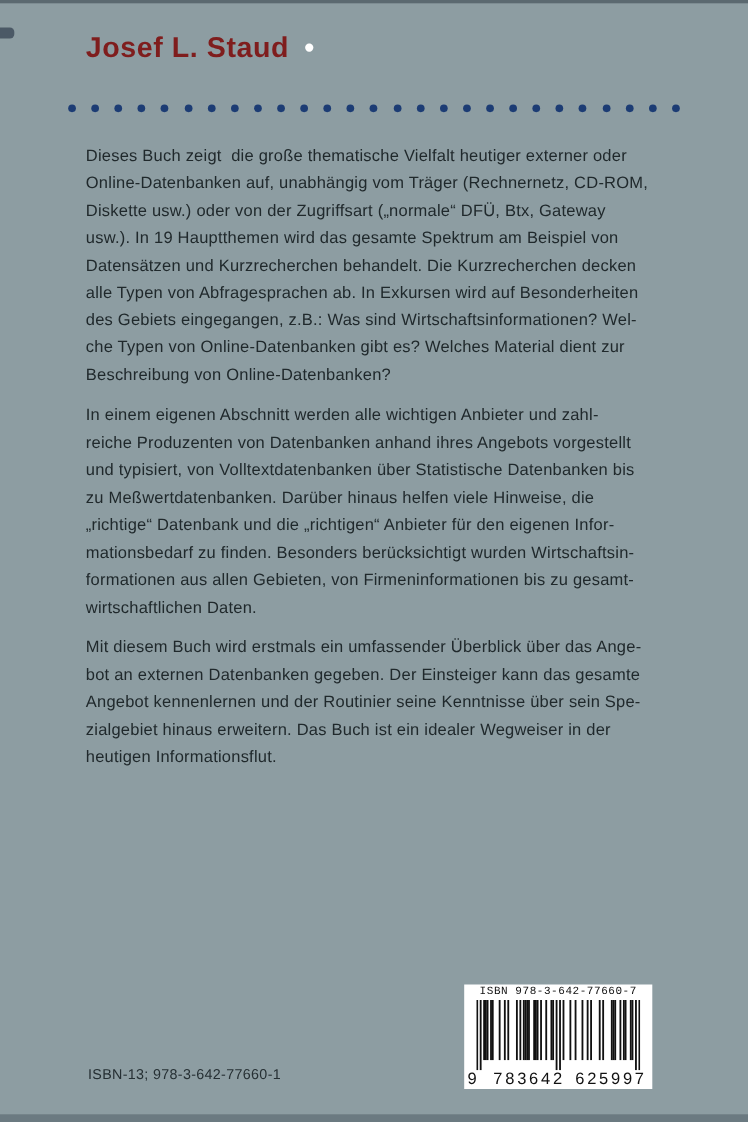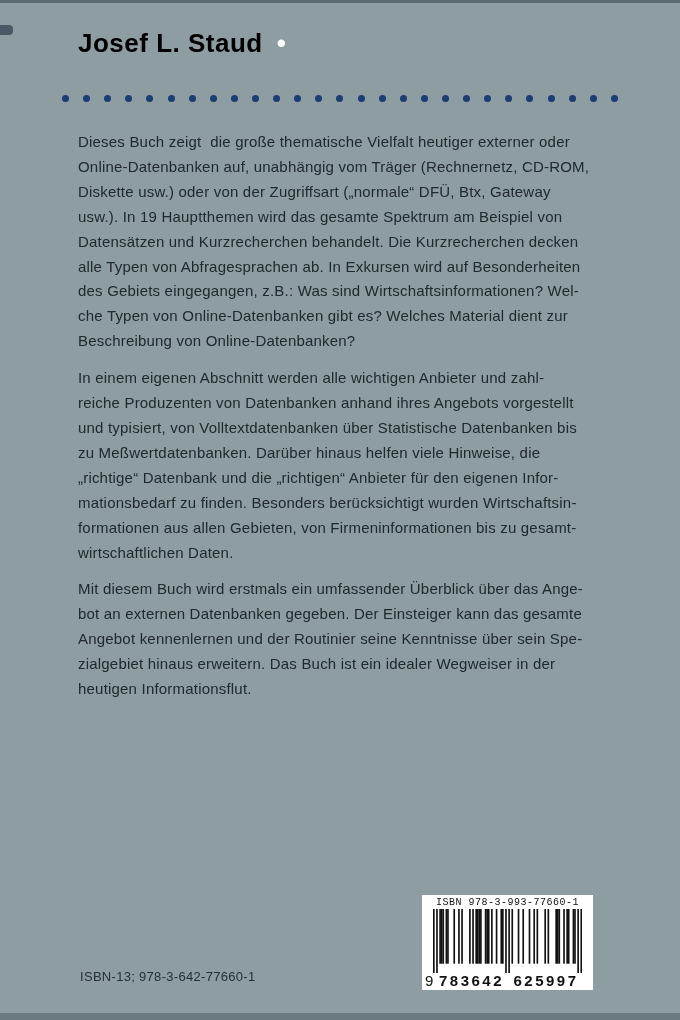--- a/index.html
+++ b/index.html
@@ -33,21 +33,21 @@
     background:rgba(22,32,52,0.55);
     border-radius:0 4px 4px 0;
   }
   .title-row{
     position:absolute;left:78px;top:28px;right:40px;
     display:flex;align-items:baseline;white-space:nowrap;
   }
   .author{
     font-family:"Liberation Sans",sans-serif;
     font-weight:bold;font-size:26px;letter-spacing:0.5px;
-    color:#000000;
+    color:#7f1d1d;
   }
   .title-bullet{
     color:#ffffff;font-size:26px;font-weight:bold;
     margin:0 12px 0 14px;
   }
   .book-title{
     font-family:"Liberation Serif",serif;
     font-style:italic;font-weight:bold;font-size:30px;letter-spacing:0.5px;
     color:var(--title-accent);
   }
@@ -86,21 +86,21 @@
     position:absolute;left:11px;top:14px;width:149px;height:64px;
   }
   .barcode-bars svg{display:block;width:100%;height:100%;}
   .barcode-bars rect{fill:var(--barcode-ink);}
   .barcode-digits{
     position:absolute;left:3px;right:5px;bottom:0;height:18px;
     display:flex;align-items:flex-end;
     font-size:15px;line-height:18px;color:var(--barcode-ink);
   }
   .bc-first{flex:0 0 14px;}
-  .bc-group{flex:1 1 auto;text-align:left;letter-spacing:2.5px;font-weight:bold;}
+  .bc-group{flex:1 1 auto;text-align:right;letter-spacing:2.5px;}
 </style>
 </head>
 <body>
 
 <div class="edge-band-top"></div>
 <div class="edge-smudge"></div>
 <div class="edge-band-bottom"></div>
 
 <div class="title-row">
   <span class="author">Josef L. Staud</span>
@@ -158,21 +158,21 @@
   <p>Mit diesem Buch wird erstmals ein umfassender Überblick über das Ange-
 bot an externen Datenbanken gegeben. Der Einsteiger kann das gesamte
 Angebot kennenlernen und der Routinier seine Kenntnisse über sein Spe-
 zialgebiet hinaus erweitern. Das Buch ist ein idealer Wegweiser in der
 heutigen Informationsflut.</p>
 </div>
 
 <div class="isbn-line">ISBN-13; 978-3-642-77660-1</div>
 
 <div class="barcode-box">
-  <div class="barcode-header">ISBN 978-3-993-77660-1</div>
+  <div class="barcode-header">ISBN 978-3-642-77660-7</div>
   <div class="barcode-bars">
       <svg viewBox="0 0 95 62" preserveAspectRatio="none" aria-hidden="true">
         <rect x="0" y="0" width="1.06" height="62"></rect>
         <rect x="2" y="0" width="1.06" height="62"></rect>
         <rect x="4" y="0" width="1.06" height="53"></rect>
         <rect x="5" y="0" width="1.06" height="53"></rect>
         <rect x="6" y="0" width="1.06" height="53"></rect>
         <rect x="8" y="0" width="1.06" height="53"></rect>
         <rect x="9" y="0" width="1.06" height="53"></rect>
         <rect x="13" y="0" width="1.06" height="53"></rect>

